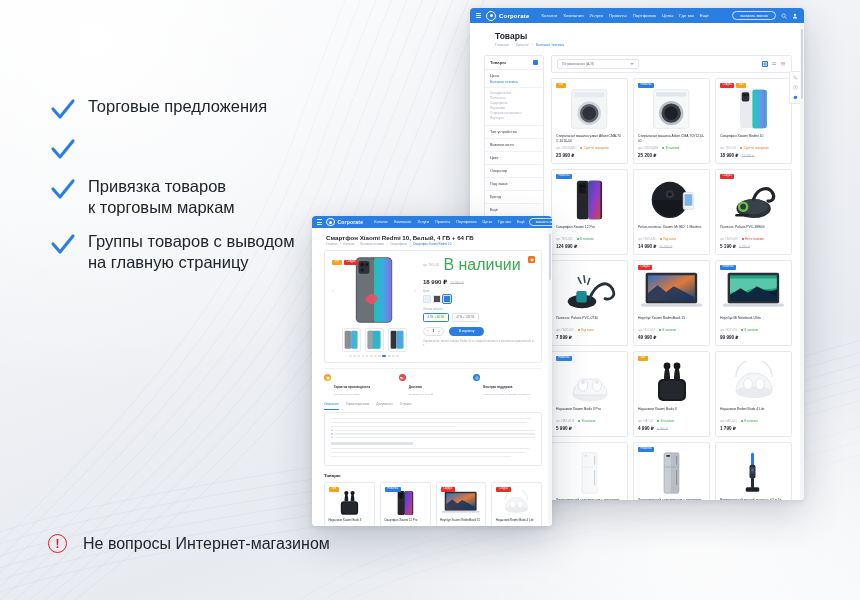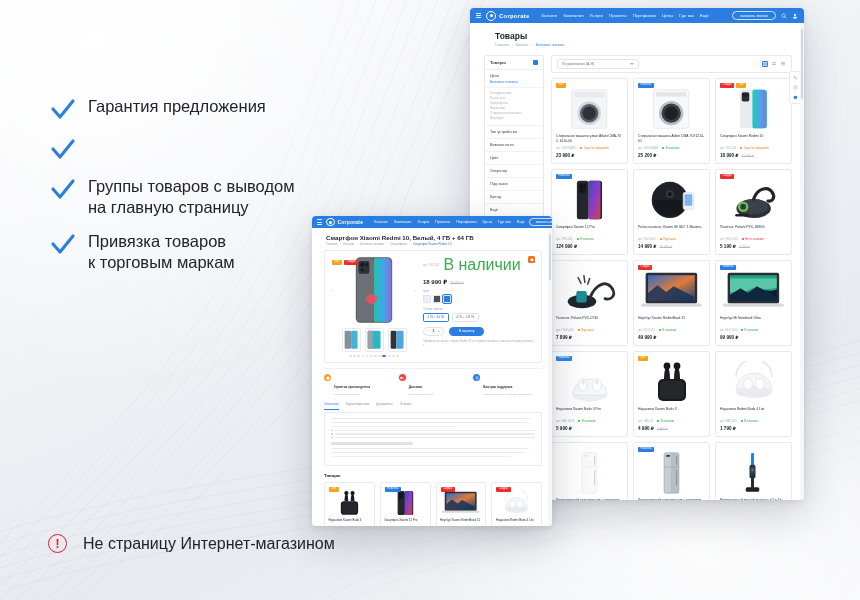--- a/index.html
+++ b/index.html
@@ -253,55 +253,55 @@
 
   <div class="left">
 
     <div class="features">
       <div class="feat">
         <span class="chk">
           <svg viewBox="0 0 26 26">
               <path d="M3 12 L10 20 L23 4" fill="none" stroke="#2a7de1" stroke-width="3.1" stroke-linecap="round" stroke-linejoin="round"></path>
             </svg>
         </span>
-        <span class="txt">Гарантия предложения</span>
+        <span class="txt">Торговые предложения</span>
       </div>
       <div class="feat">
         <span class="chk">
           <svg viewBox="0 0 26 26">
               <path d="M3 12 L10 20 L23 4" fill="none" stroke="#2a7de1" stroke-width="3.1" stroke-linecap="round" stroke-linejoin="round"></path>
             </svg>
         </span>
       </div>
       <div class="feat">
         <span class="chk">
           <svg viewBox="0 0 26 26">
               <path d="M3 12 L10 20 L23 4" fill="none" stroke="#2a7de1" stroke-width="3.1" stroke-linecap="round" stroke-linejoin="round"></path>
             </svg>
         </span>
-        <span class="txt" style="white-space:pre-line">Группы товаров с выводом
-на главную страницу</span>
+        <span class="txt" style="white-space:pre-line">Привязка товаров
+к торговым маркам</span>
       </div>
       <div class="feat">
         <span class="chk">
           <svg viewBox="0 0 26 26">
               <path d="M3 12 L10 20 L23 4" fill="none" stroke="#2a7de1" stroke-width="3.1" stroke-linecap="round" stroke-linejoin="round"></path>
             </svg>
         </span>
-        <span class="txt" style="white-space:pre-line">Привязка товаров
-к торговым маркам</span>
+        <span class="txt" style="white-space:pre-line">Группы товаров с выводом
+на главную страницу</span>
       </div>
     </div>
   </div>
 
   <div class="note">
     <span class="ico">
         <i>!</i>
       </span>
-    <span class="txt">Не страницу Интернет-магазином</span>
+    <span class="txt">Не вопросы Интернет-магазином</span>
   </div>
 
   <div class="win win-catalog">
     <div class="site-head">
       <span class="burger">
           <span></span>
           <span></span>
           <span></span>
         </span>
       <span class="brand">

